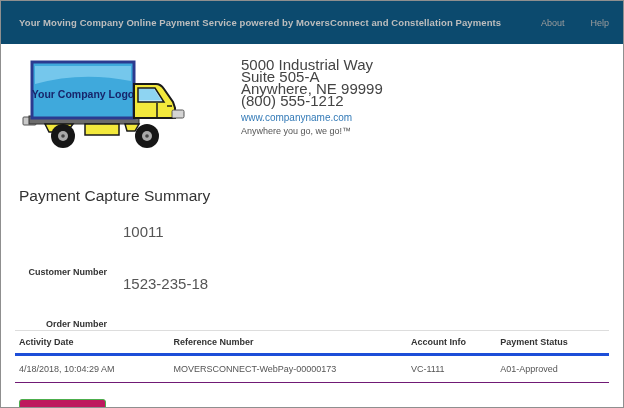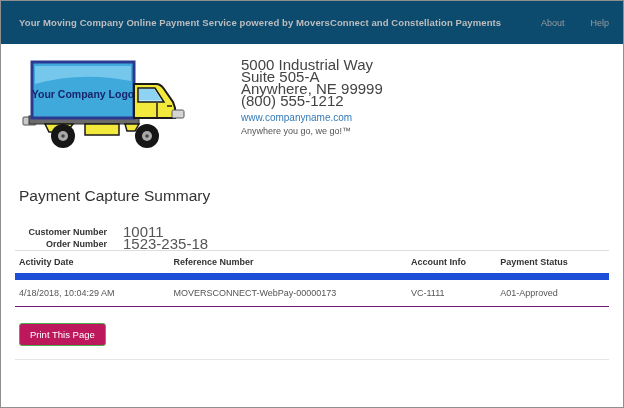--- a/index.html
+++ b/index.html
@@ -56,37 +56,38 @@
   }
   
   .details { margin:21px 0 0 0; }
   .detail-row { display:flex; line-height:12px; }
   .detail-label {
     width:92px;
     text-align:right;
     font-weight:bold;
     font-size:9px;
     color:#333;
+    margin-top:40px;
   }
   .detail-value { margin-left:16px; font-size:15px; color:#555; }
   
   .status-message { font-size:9px; color:#777; margin:12px 0 4px 1px; }
   
   table.activity {
     width:100%;
     border-collapse:collapse;
     border-top:1px solid #ddd;
     font-size:9px;
   }
   table.activity th {
     text-align:left;
     font-weight:bold;
     color:#333;
     padding:6px 4px 6px 4px;
-    border-bottom:7px solid #1d4ed8;
+    border-bottom:3px solid #1d4ed8;
   }
   table.activity td {
     color:#555;
     padding:8px 4px 8px 4px;
     border-bottom:1px solid #701a75;
   }
   .col-date { width:26%; }
   .col-ref  { width:40%; }
   .col-acct { width:15%; }
   .col-stat { width:19%; }

